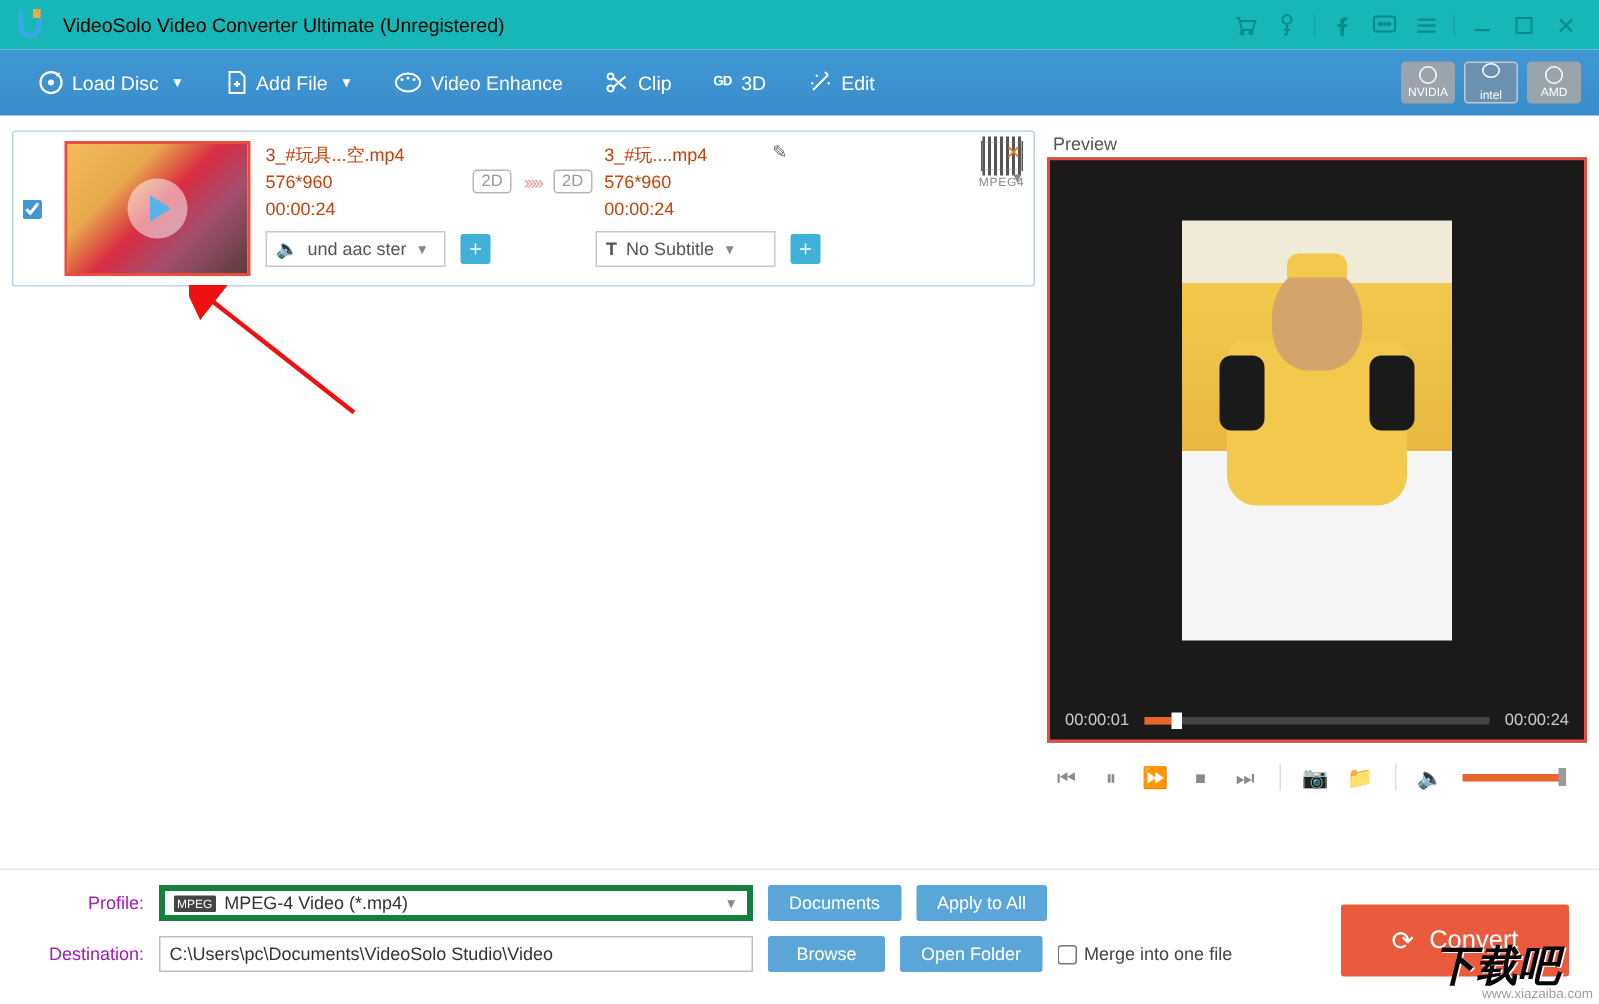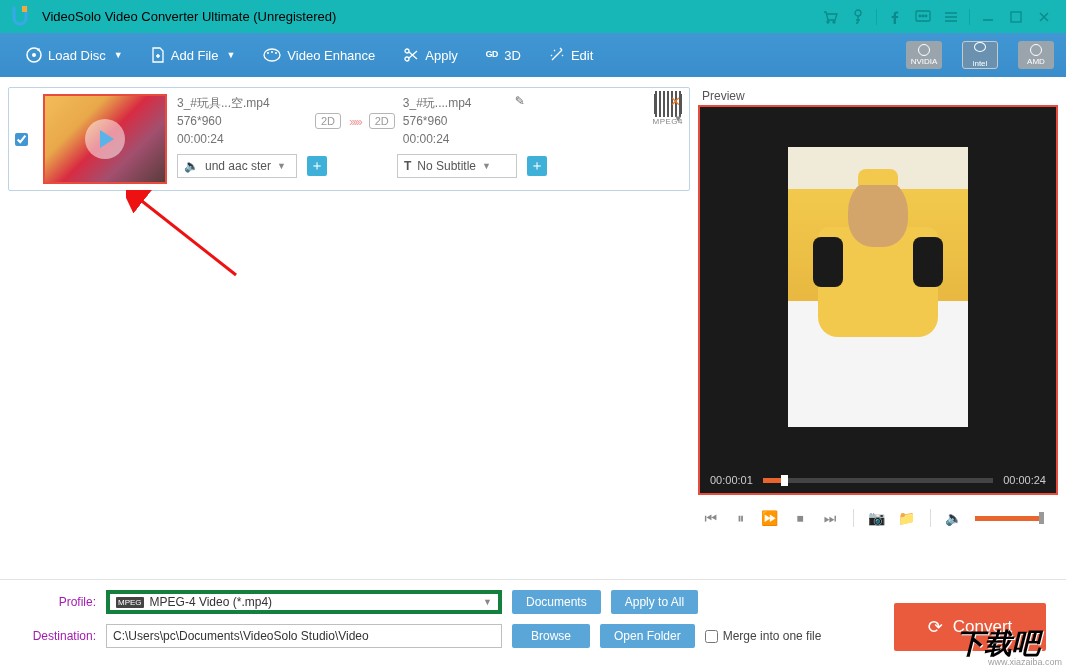--- a/index.html
+++ b/index.html
@@ -9,35 +9,35 @@
 .titlebar .logo { width: 24px; height: 24px; margin-right: 10px; display: flex; align-items: center; justify-content: center; }
 .titlebar .title { font-size: 13px; color: #000000; font-weight: 500; }
 .titlebar .spacer { flex: 1; }
 .titlebar .tbtn { width: 28px; height: 28px; display: flex; align-items: center; justify-content: center; color: #0a8a8a; cursor: pointer; }
 .titlebar .sep { width: 1px; height: 16px; background: #0fa5a5; margin: 0 4px; }
 
 .toolbar { height: 44px; background: linear-gradient(#4097d4, #3a8dcb); display: flex; align-items: center; padding: 0 12px; color: #fff; }
 .toolbar .tbutton { display: flex; align-items: center; gap: 6px; padding: 0 14px; height: 100%; cursor: pointer; font-size: 13px; }
 .toolbar .tbutton .caret { font-size: 9px; margin-left: 2px; }
 .toolbar .tspacer { flex: 1; }
-.toolbar .chip { width: 36px; height: 28px; background: #9aa4ac; border-radius: 3px; margin-left: 20px; display: flex; flex-direction: column; align-items: center; justify-content: center; font-size: 8px; color: #fff; }
+.toolbar .chip { width: 36px; height: 28px; background: #9aa4ac; border-radius: 3px; margin-left: 6px; display: flex; flex-direction: column; align-items: center; justify-content: center; font-size: 8px; color: #fff; }
 .toolbar .chip.sel { background: #6a92b0; }
 .toolbar .chip .dot { width: 12px; height: 12px; border: 1px solid #fff; border-radius: 50%; margin-bottom: 1px; }
 
 .content { display: flex; height: 454px; padding: 10px 8px 0 8px; gap: 8px; }
 .left { flex: 1; }
 .item { border: 1px solid #bcd4e6; border-radius: 2px; display: flex; padding: 6px; gap: 10px; position: relative; min-height: 90px; }
 .item .chk { width: 18px; display: flex; align-items: center; }
 .item .chk input { accent-color: #4097d4; }
 .thumb { width: 124px; height: 90px; border: 2px solid #e74c3c; position: relative; background: linear-gradient(135deg,#f4bb5a 0%, #e8a94b 30%, #d82c42 50%, #a44f6f 70%, #5a3c3c 100%); display: flex; align-items: center; justify-content: center; }
 .thumb .play { width: 40px; height: 40px; border-radius: 50%; background: rgba(255,255,255,.5); display: flex; align-items: center; justify-content: center; }
 .thumb .play::before { content: ''; border-left: 14px solid #5ab3e8; border-top: 9px solid transparent; border-bottom: 9px solid transparent; margin-left: 3px; }
 .info { flex: 1; display: flex; flex-direction: column; gap: 6px; }
 .info-top { display: flex; align-items: flex-start; gap: 8px; }
-.info-col { font-size: 12px; color: #737373; line-height: 1.5; width: 130px; }
+.info-col { font-size: 12px; color: #c2410c; line-height: 1.5; width: 130px; }
 .badge2d { border: 1px solid #b5b5b5; border-radius: 3px; padding: 1px 5px; font-size: 11px; color: #999; align-self: center; }
 .arrows { color: #f29b9b; font-size: 13px; letter-spacing: -2px; align-self: center; }
 .codec { align-self: flex-start; display: flex; flex-direction: column; align-items: center; gap: 3px; }
 .codec .film { width: 28px; height: 20px; border: 1px solid #555; background: repeating-linear-gradient(90deg,#555 0 2px,transparent 2px 4px); position: relative; }
 .codec .film::before, .codec .film::after { content:''; position:absolute; left:0; right:0; height:4px; background: repeating-linear-gradient(90deg,#555 0 2px,#fff 2px 4px);}
 .codec .film::before { top:-4px;} .codec .film::after{ bottom:-4px;}
 .codec-label { font-size: 8px; color:#888; letter-spacing: .5px; }
 .item .xbtn { position: absolute; top: 6px; right: 8px; color: #e67a2a; font-size: 13px; cursor: pointer; }
 .item .downbtn { position: absolute; top: 24px; right: 8px; color: #888; font-size: 11px; cursor: pointer; }
 .info-bottom { display: flex; gap: 10px; align-items: center; }
@@ -173,21 +173,21 @@
         <circle cx="13" cy="5" r="1" fill="#fff"></circle>
       </svg>
     <span>Video Enhance</span>
   </div>
   <div class="tbutton">
     <svg width="16" height="16" viewBox="0 0 16 16" fill="none" stroke="#fff" stroke-width="1.3">
         <circle cx="4" cy="4" r="2"></circle>
         <circle cx="4" cy="12" r="2"></circle>
         <path d="M6 5l8 7M6 11l8-7"></path>
       </svg>
-    <span>Apply</span>
+    <span>Clip</span>
   </div>
   <div class="tbutton">
     <span style="font-weight:700">ᴳᴰ</span>
     <span>3D</span>
   </div>
   <div class="tbutton">
     <svg width="16" height="16" viewBox="0 0 16 16" stroke="#fff" stroke-width="1.3">
         <path d="M3 13L13 3M11 1l2 2M2 8l1 1M5 3l1 1M13 8l1 1"></path>
       </svg>
     <span>Edit</span>

